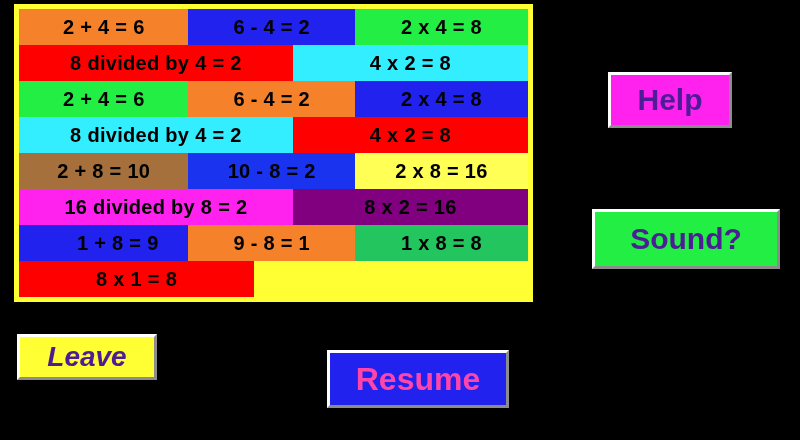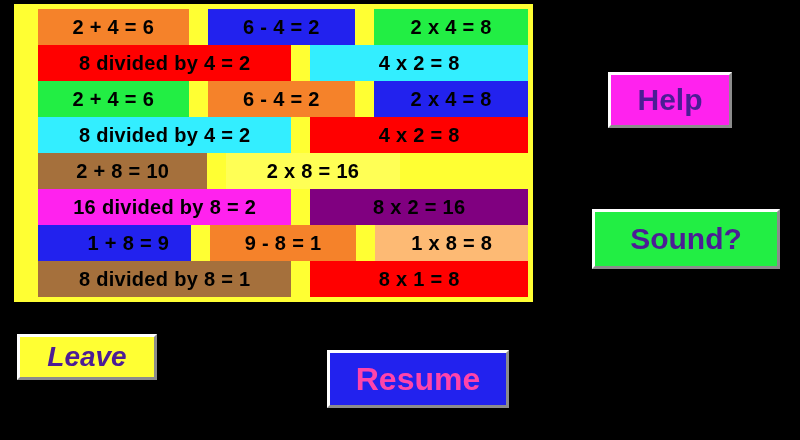--- a/index.html
+++ b/index.html
@@ -37,21 +37,20 @@
     display: flex;
     align-items: center;
     justify-content: center;
     color: #000000;
     font-weight: bold;
     font-size: 20px;
     letter-spacing: 0.3px;
     box-sizing: border-box;
     height: 100%;
     white-space: nowrap;
-    margin-left: 19px;
   }
   
   .row-3 .c1 { width: 33.3%; }
   .row-3 .c2 { width: 32.7%; }
   .row-3 .c3 { width: 34.0%; }
   
   .row-2 .c1 { width: 53.8%; }
   .row-2 .c2 { width: 46.2%; }
 
   
@@ -122,33 +121,33 @@
       <div class="eq-cell c1" style="background: rgb(34, 238, 68);">2 + 4 = 6</div>
       <div class="eq-cell c2" style="background: rgb(245, 130, 42);">6 - 4 = 2</div>
       <div class="eq-cell c3" style="background: rgb(34, 34, 238);">2 x 4 = 8</div>
     </div>
     <div class="eq-row row-2">
       <div class="eq-cell c1" style="background: rgb(51, 238, 255);">8 divided by 4 = 2</div>
       <div class="eq-cell c2" style="background: rgb(255, 0, 0);">4 x 2 = 8</div>
     </div>
     <div class="eq-row row-3">
       <div class="eq-cell c1" style="background: rgb(165, 112, 60);">2 + 8 = 10</div>
+      <div class="eq-cell c2" style="background: rgb(26, 51, 238);">10 - 8 = 2</div>
       <div class="eq-cell c3" style="background: rgb(255, 255, 85);">2 x 8 = 16</div>
     </div>
     <div class="eq-row row-2">
       <div class="eq-cell c1" style="background: rgb(255, 34, 238);">16 divided by 8 = 2</div>
       <div class="eq-cell c2" style="background: rgb(128, 0, 128);">8 x 2 = 16</div>
     </div>
     <div class="eq-row row-3">
       <div class="eq-cell c1" style="background: rgb(34, 34, 238); padding-left: 28px;">1 + 8 = 9</div>
       <div class="eq-cell c2" style="background: rgb(245, 130, 42);">9 - 8 = 1</div>
-      <div class="eq-cell c3" style="background: #fdba74;">1 x 8 = 8</div>
+      <div class="eq-cell c3" style="background: #22c55e;">1 x 8 = 8</div>
     </div>
     <div class="eq-row row-2">
-      <div class="eq-cell c1" style="background: rgb(165, 112, 60);">8 divided by 8 = 1</div>
       <div class="eq-cell c2" style="background: rgb(255, 0, 0);">8 x 1 = 8</div>
     </div>
   </div>
 
 <div class="btn" id="help-button">
   <span>Help</span>
 </div>
 
 <div class="btn" id="sound-button">
   <span>Sound?</span>

